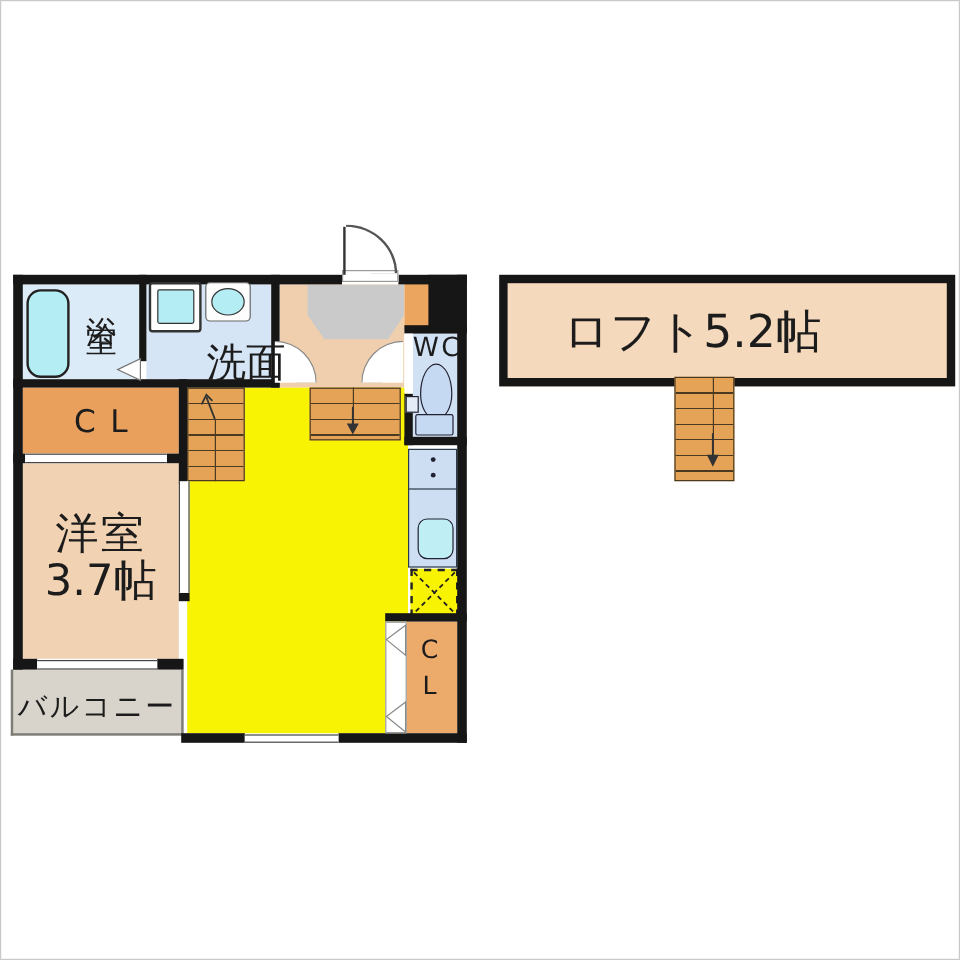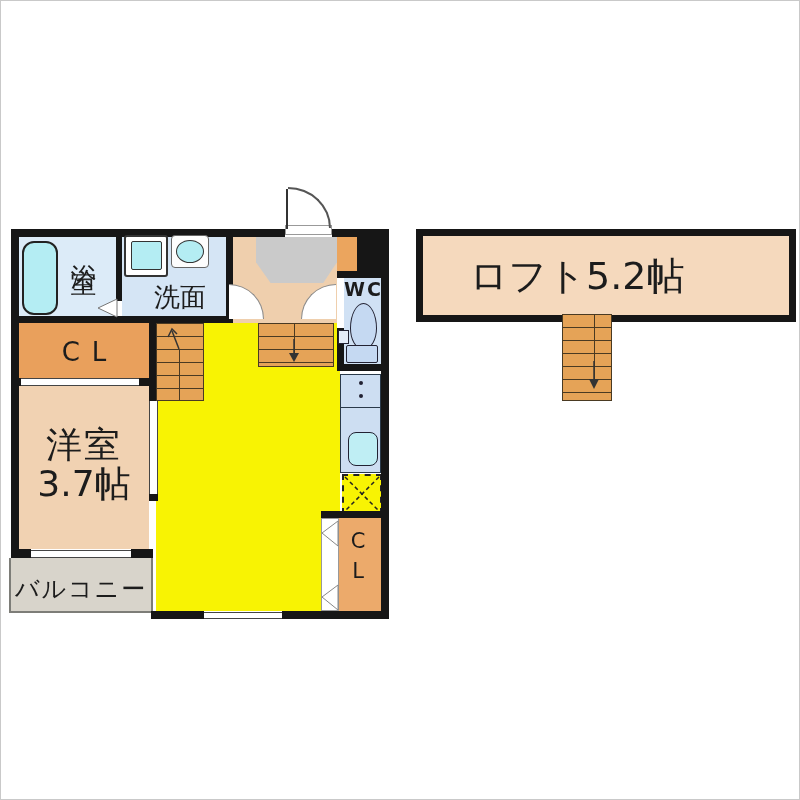--- a/index.html
+++ b/index.html
@@ -111,22 +111,22 @@
   <div class="abs" style="left:170px;top:234px;width:38px;height:33px;background:#fdfdfd;border:1px solid #666;border-radius:4px;box-sizing:border-box;"></div>
   <div class="abs" style="left:175px;top:239px;width:28px;height:23px;background:#b4edf3;border:1.5px solid #333;border-radius:50%;box-sizing:border-box;"></div>
   <div class="abs" style="left:349px;top:302px;width:27px;height:46px;background:#c5d9f2;border:1.5px solid #223;border-radius:50% 50% 45% 45%/55% 55% 45% 45%;box-sizing:border-box;"></div>
   <div class="abs" style="left:345px;top:344px;width:32px;height:18px;background:#c5d9f2;border:1.5px solid #223;border-radius:2px;box-sizing:border-box;"></div>
   <div class="abs" style="left:337px;top:329px;width:11px;height:14px;background:#e4ecf8;border:1px solid #223;box-sizing:border-box;"></div>
   <div class="abs" style="left:358px;top:380px;width:4px;height:4px;background:#223;border-radius:50%;"></div>
   <div class="abs" style="left:358px;top:393px;width:4px;height:4px;background:#223;border-radius:50%;"></div>
   <div class="abs" style="left:347px;top:431px;width:30px;height:34px;background:#bfeef4;border:1.5px solid #223;border-radius:8px;box-sizing:border-box;"></div>
 
   <div class="txt vtxt" style="left:66px;top:242px;height:76px;font-size:26px;letter-spacing:5px;">浴室</div>
-  <div class="txt ctr" style="left:121px;top:279px;width:116px;font-size:26px;">洗面</div>
-  <div class="txt ctr" style="left:343px;top:277px;width:37px;font-size:19px;letter-spacing:2px;font-weight:bold;">WC</div>
+  <div class="txt ctr" style="left:121px;top:279px;width:116px;font-size:33px;text-align:right;">洗面</div>
+  <div class="txt ctr" style="left:343px;top:277px;width:37px;font-size:22px;letter-spacing:2px;">WC</div>
   <div class="txt ctr" style="left:18px;top:336px;width:130px;font-size:26px;letter-spacing:12px;padding-left:12px;box-sizing:border-box;">CL</div>
   <div class="txt ctr" style="left:18px;top:420px;width:130px;font-size:36px;letter-spacing:2px;">洋室</div>
   <div class="txt ctr" style="left:18px;top:459px;width:130px;font-size:36px;">3.7帖</div>
   <div class="txt ctr" style="left:8px;top:572px;width:144px;font-size:24px;letter-spacing:2px;">バルコニー</div>
   <div class="txt vtxt" style="left:345px;top:528px;height:70px;font-size:21px;letter-spacing:6px;">CL</div>
 
   <div class="abs" style="left:415px;top:228px;width:380px;height:93px;background:#f5d9bd;border:7px solid #161616;box-sizing:border-box;"></div>
   <div class="txt ctr" style="left:422px;top:250px;width:308px;font-size:38px;">ロフト5.2帖</div>
   <div class="stairs" style="left:561px;top:313px;width:50px;height:87px;"></div>
   <div class="vline" style="left:593px;top:314px;height:72px;"></div>

